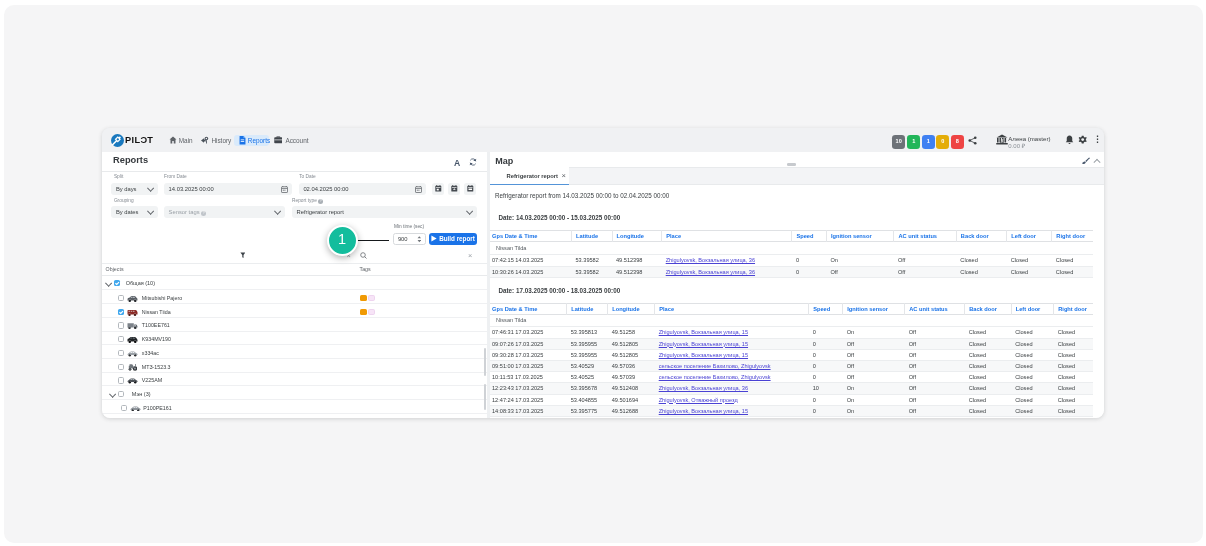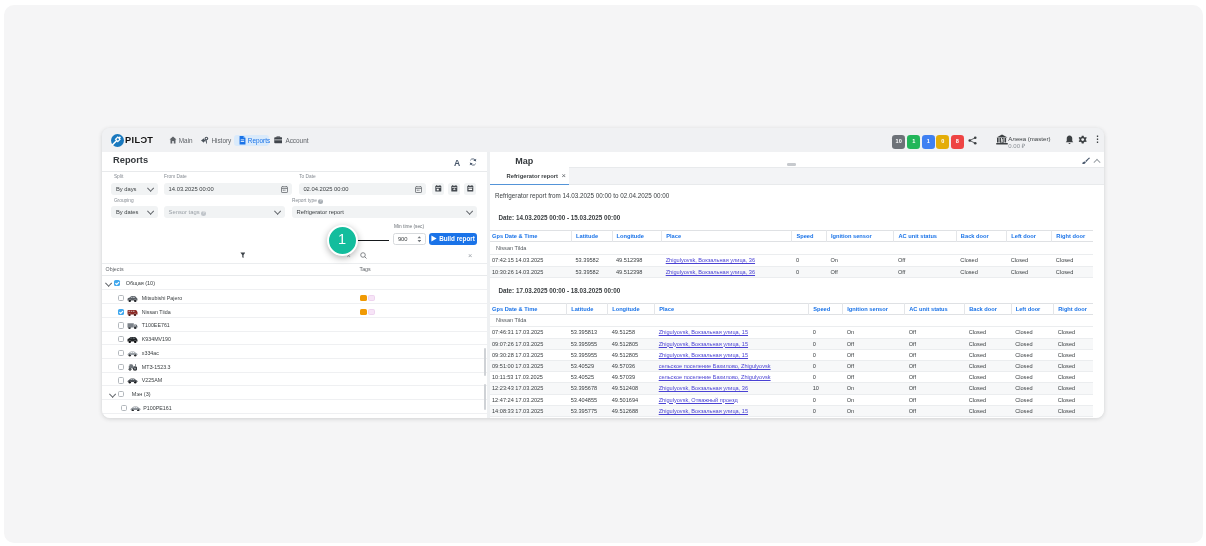--- a/index.html
+++ b/index.html
@@ -315,21 +315,21 @@
             <path d="M1 10 Q1 6.6 3.8 6 L6.6 3.4 Q7.2 2.8 8.4 2.8 H13.6 Q15 2.8 16 4 L17.8 6 Q21 6.4 21 8.4 V10 H18.9 A2.8 2.8 0 0 0 14.1 10 H7.9 A2.8 2.8 0 0 0 3.1 10 Z" fill="#8e949a"></path>
             <path d="M8 4 H10.6 V6 H5.8 Z M11.6 4 H13.8 L15.4 6 H11.6 Z" fill="#dde0e4"></path>
           </svg>
         <div class="abs row-txt" style="left:41.3px;top:4.5px;">P100PE161</div>
       </div>
     </div>
     <div class="abs" style="left:381.9px;top:196px;width:2.3px;height:28px;background:#cfd2d6;border-radius:1px;"></div>
     <div class="abs" style="left:381.9px;top:232px;width:2.3px;height:26px;background:#cfd2d6;border-radius:1px;"></div>
   </div>
   <div class="rp" id="rp">
-    <div class="abs" style="left:5.7px;top:4px;font-size:9px;font-weight:bold;color:#35393d;margin-left:20px;">Map</div>
+    <div class="abs" style="left:5.7px;top:4px;font-size:9px;font-weight:bold;color:#35393d;">Map</div>
     <svg class="abs" style="left:591px;top:5.4px" width="9" height="9" viewBox="0 0 18 18">
       <path d="M16.2 1.2 L8.6 8.2 L10.4 10 L17.2 2.4 Q17.6 1.6 16.2 1.2Z" fill="#47566b"></path>
       <path d="M8 9 Q5.6 8.8 4.4 10.4 Q3.4 11.8 1.6 12.2 Q4 15 7.2 13.6 Q9.6 12.4 9.6 10.6 Z" fill="#47566b"></path>
     </svg>
     <div class="abs chev" style="left:605.8px;top:7.8px;border-color:#9aa0a6;transform:rotate(135deg);"></div>
     <div class="abs" style="left:297.5px;top:11.4px;width:9px;height:2.6px;border-radius:1.3px;background:#c7cace;"></div>
     <div class="abs" style="left:0;top:15.3px;width:614.5px;height:17.7px;background:#f3f4f6;border-top:1px solid #e8eaec;border-bottom:1px solid #e8eaec;"></div>
     <div class="abs" style="left:0;top:15.3px;width:79px;height:17.7px;background:#fff;border-bottom:1.8px solid #5494d8;"></div>
     <div class="abs" style="left:17px;top:21px;font-size:5.8px;font-weight:bold;color:#3c4043;">Refrigerator report</div>
     <div class="abs" style="left:72px;top:18.8px;font-size:7.6px;color:#5f6368;">×</div>

